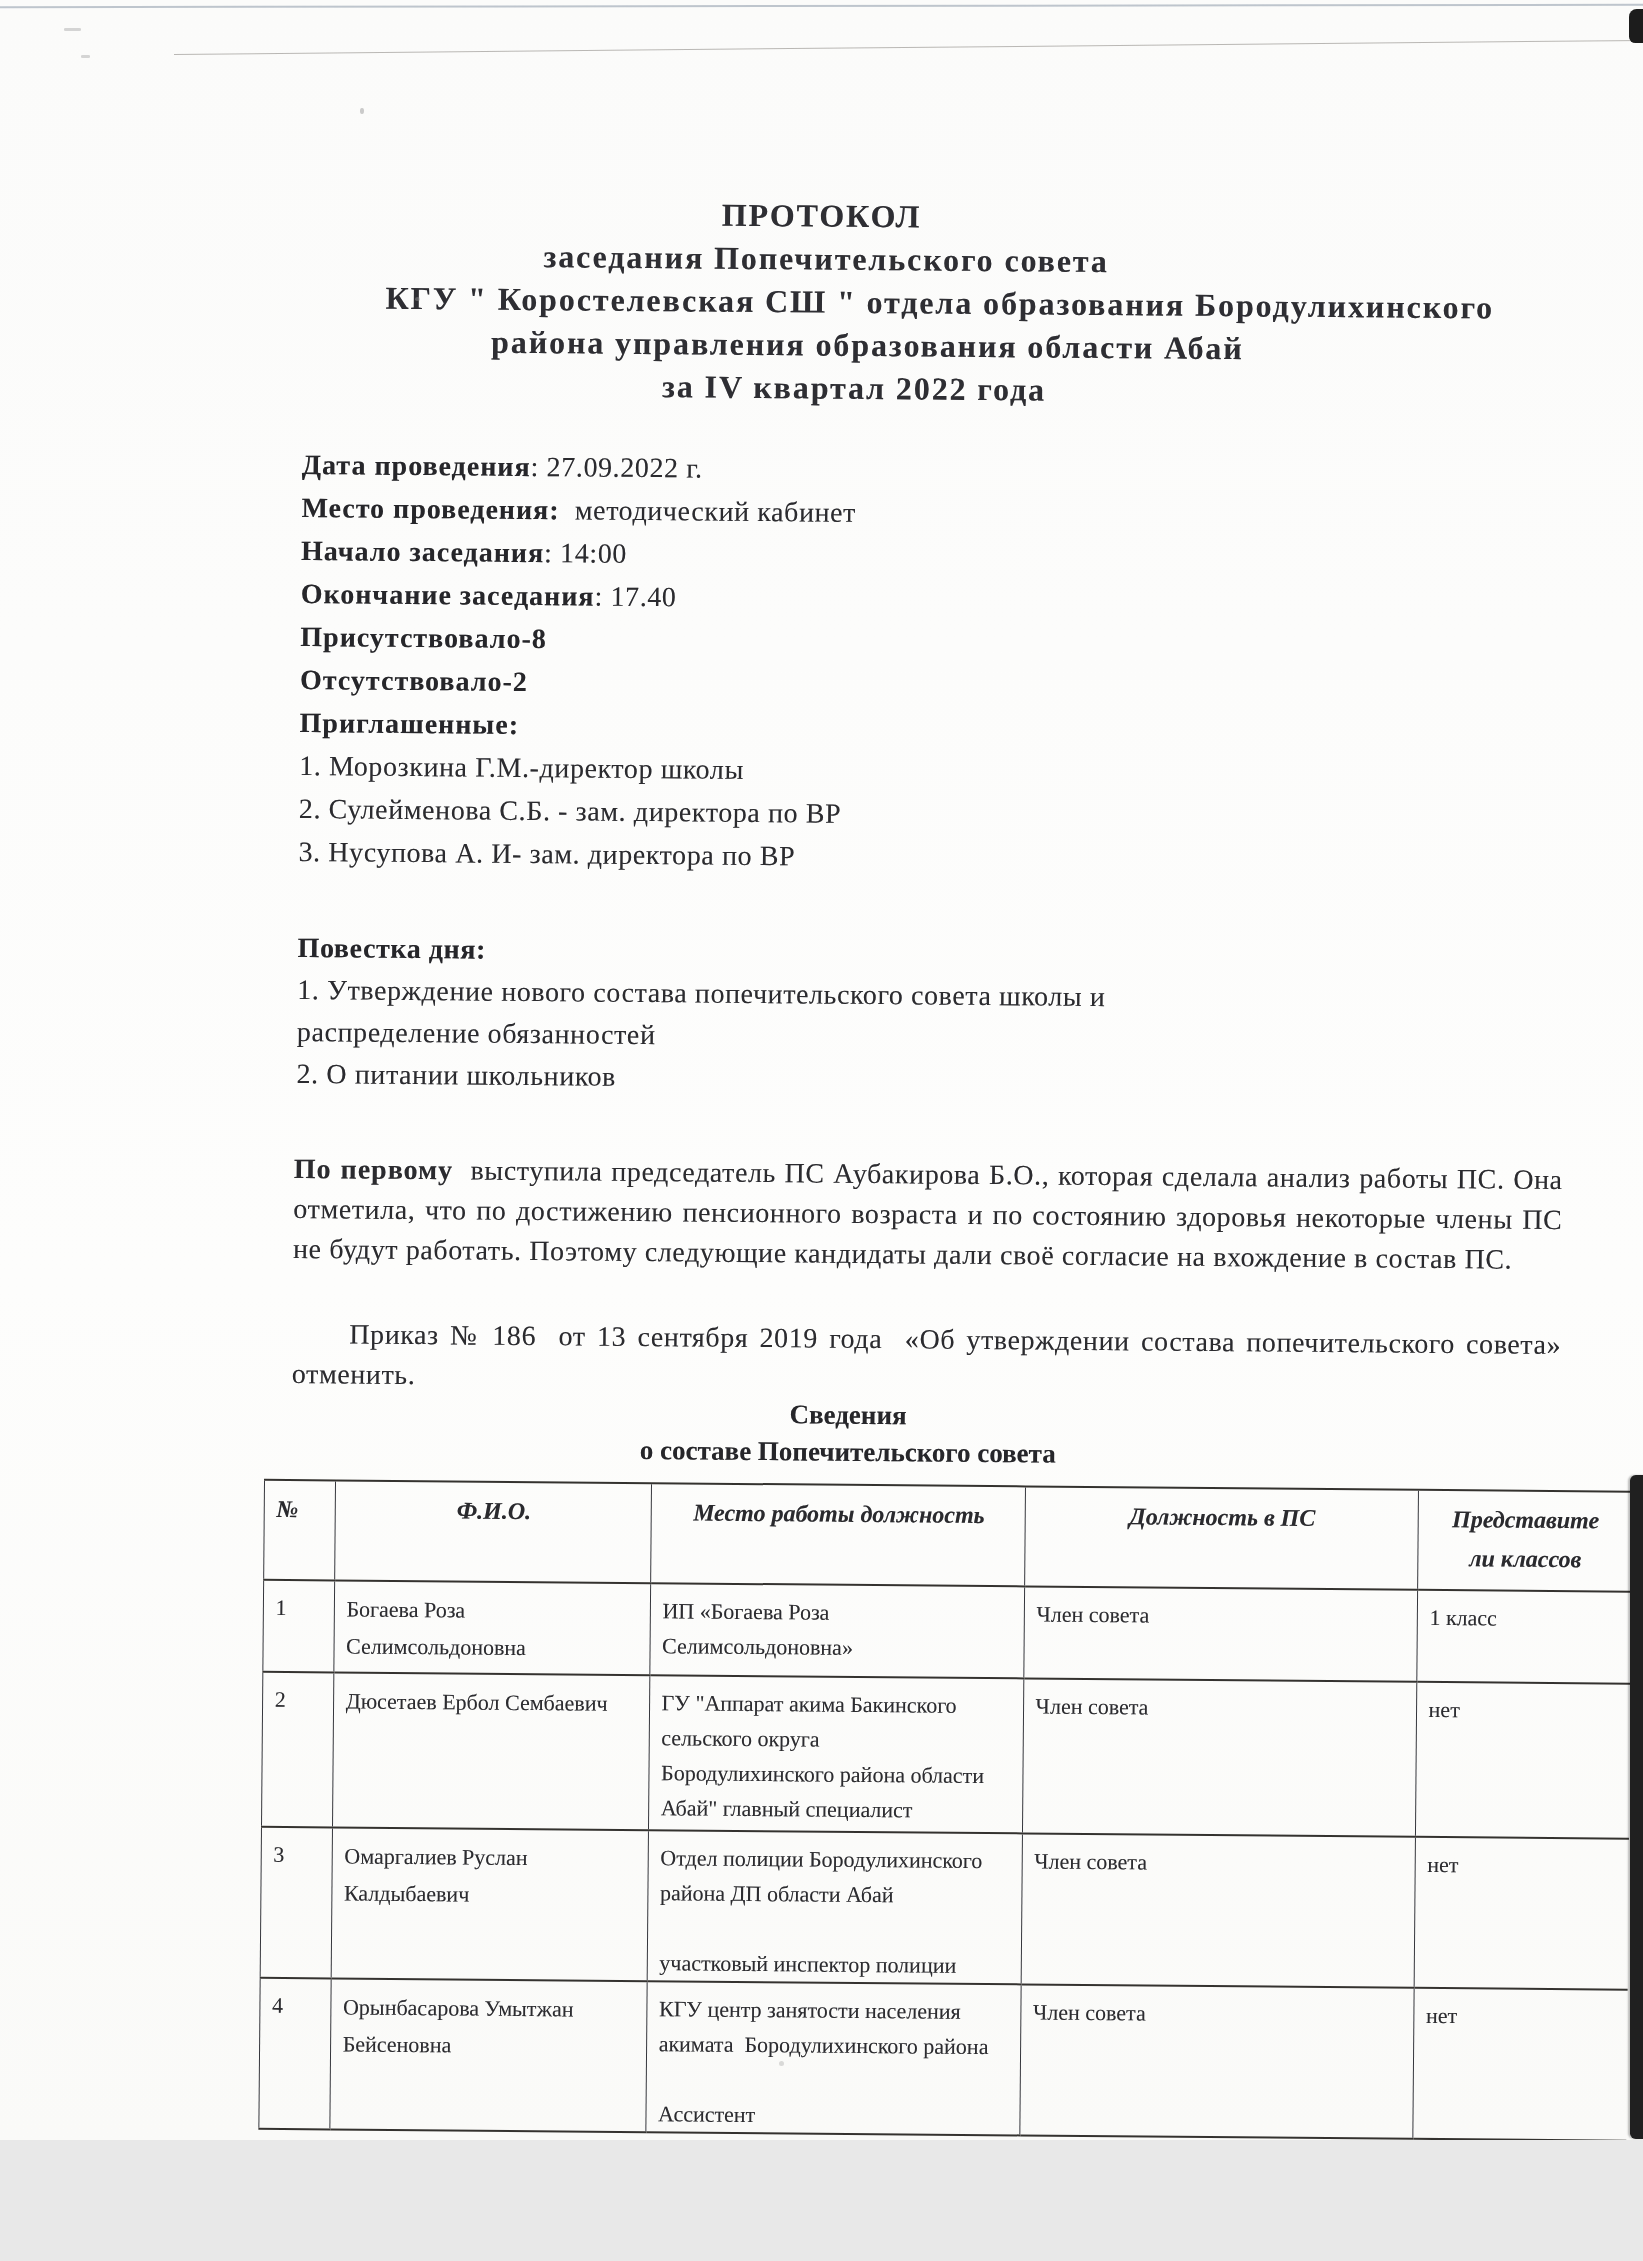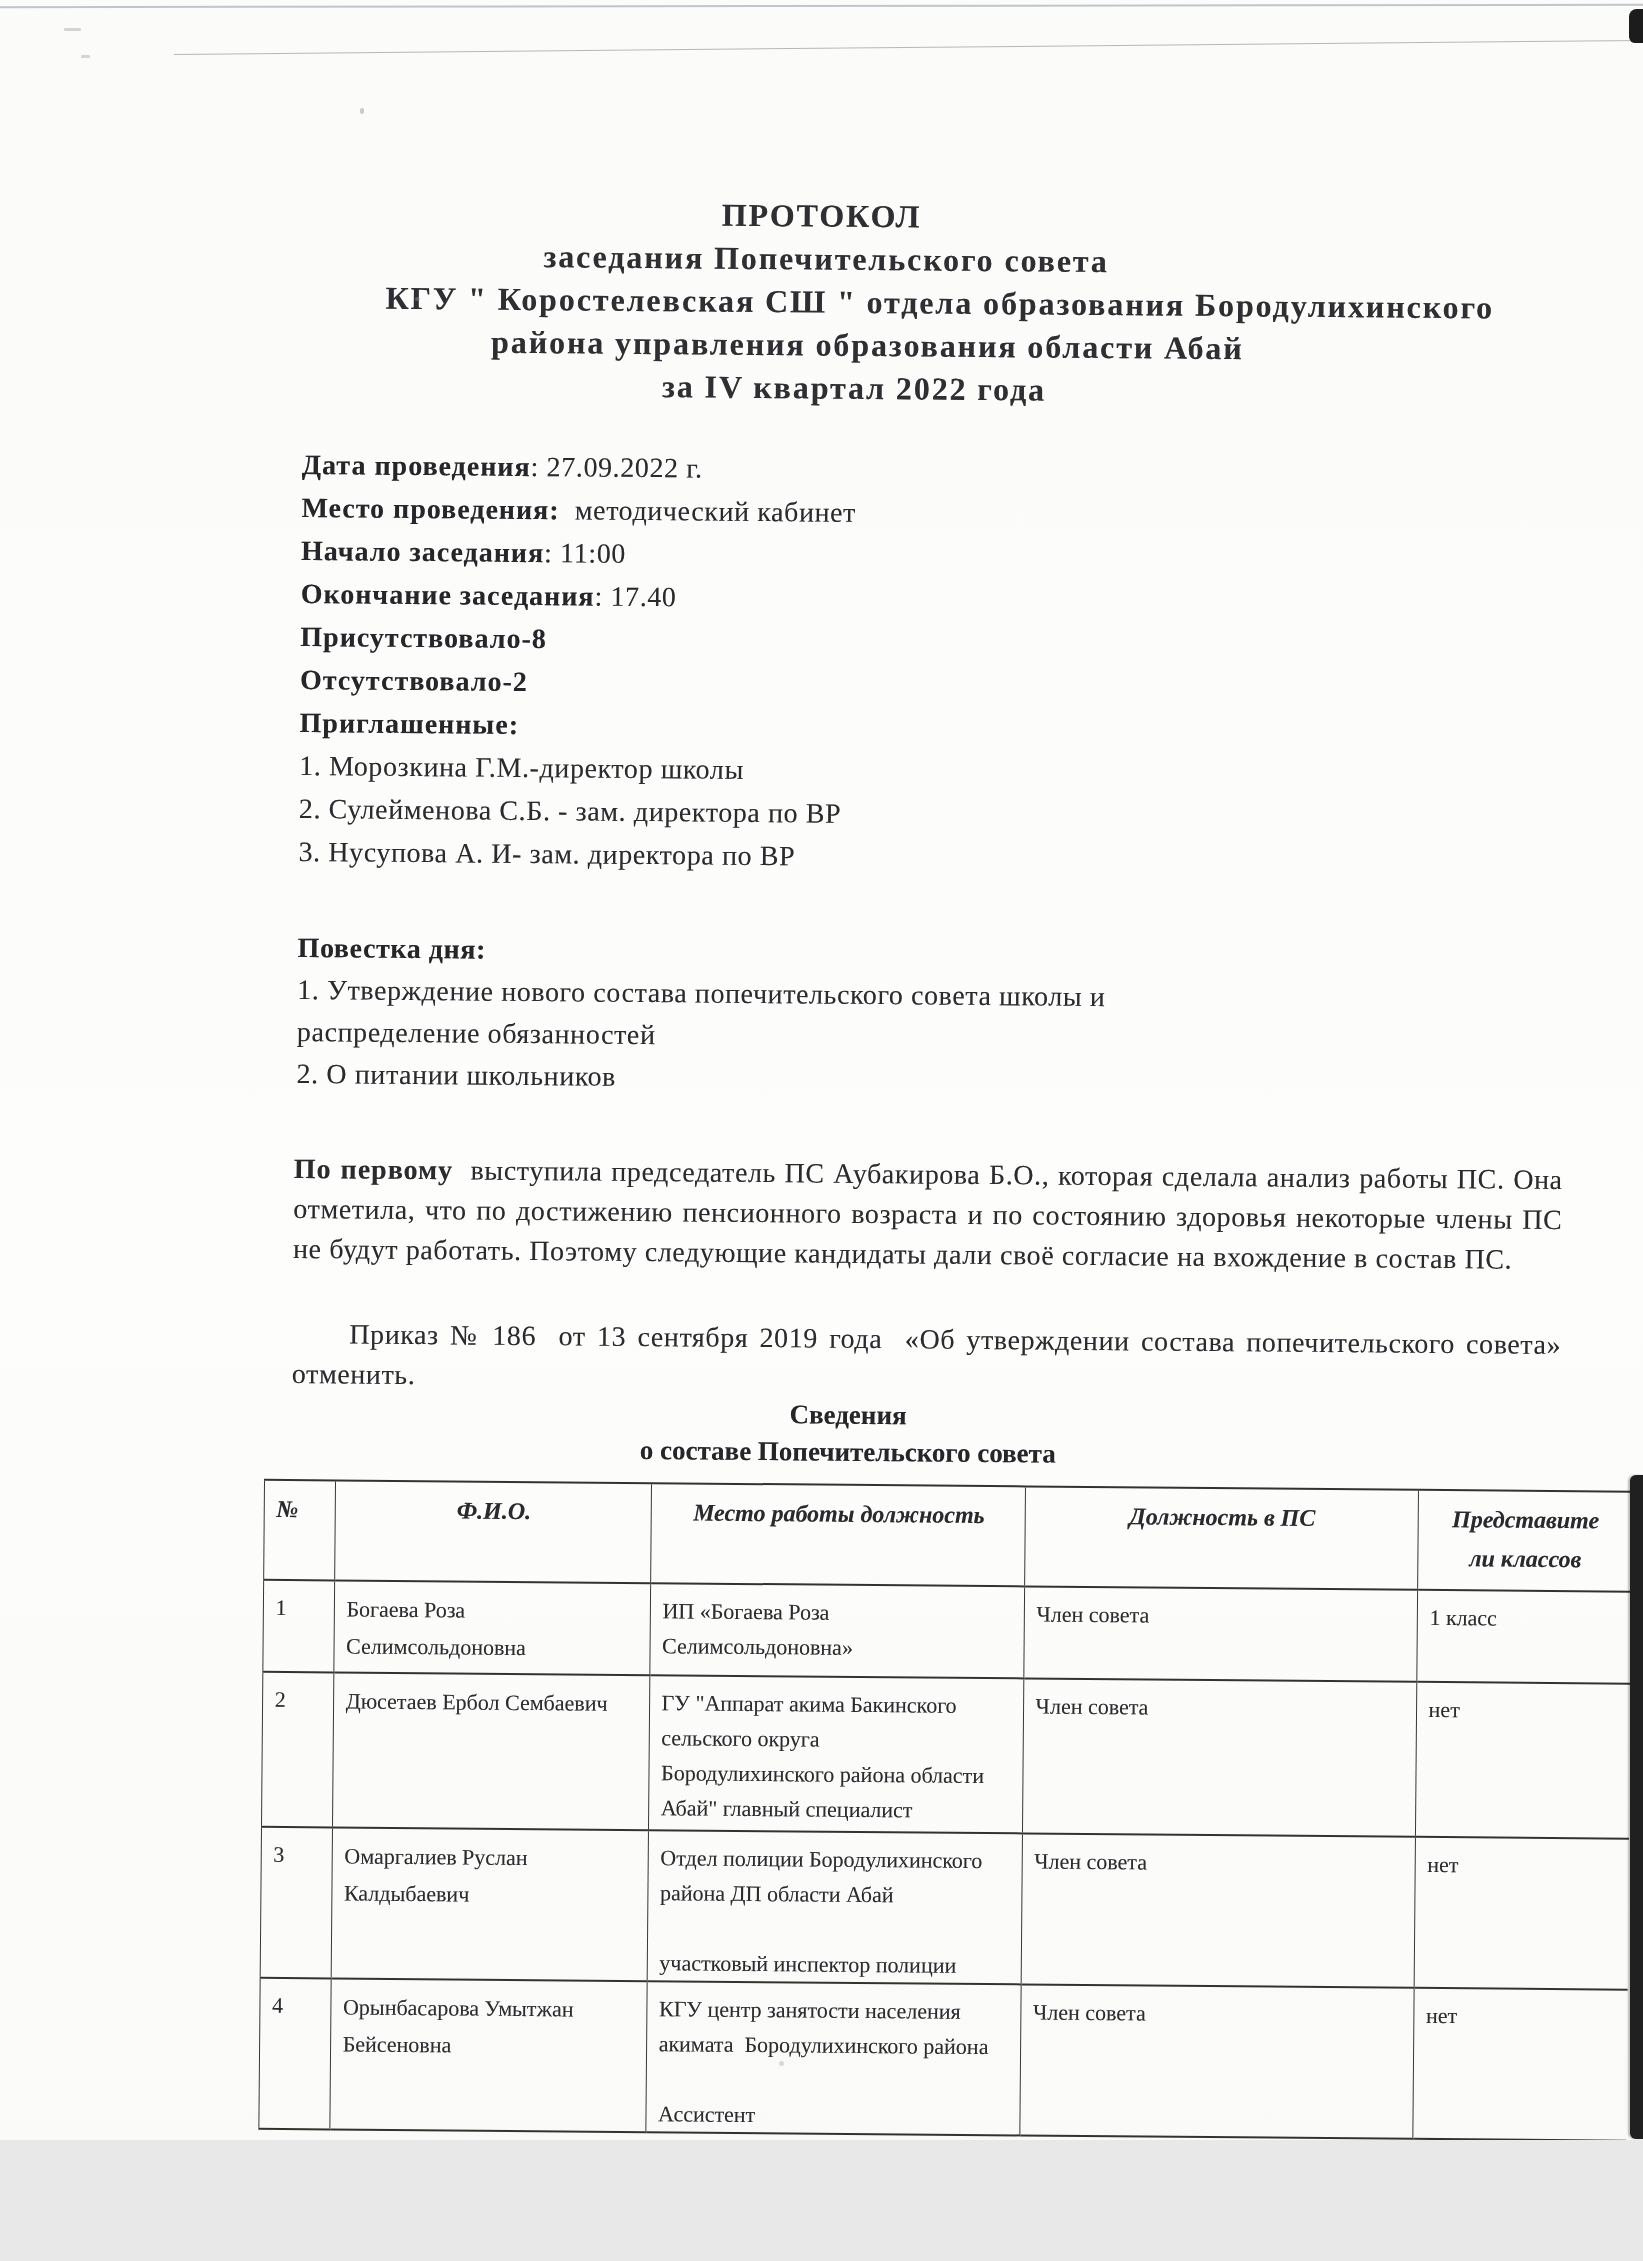--- a/index.html
+++ b/index.html
@@ -109,21 +109,21 @@
       <div class="tl t1">ПРОТОКОЛ</div>
       <div class="tl t2">заседания Попечительского совета</div>
       <div class="tl t3">КГУ " Коростелевская СШ " отдела образования Бородулихинского</div>
       <div class="tl t4">района управления образования области Абай</div>
       <div class="tl t5">за IV квартал 2022 года</div>
     </div>
 
     <div class="meta-block">
       <div><b>Дата проведения</b><span>: 27.09.2022 г.</span></div>
       <div><b>Место проведения:</b><span>&nbsp; методический кабинет</span></div>
-      <div><b>Начало заседания</b><span>: 11:00</span></div>
+      <div><b>Начало заседания</b><span>: 14:00</span></div>
       <div><b>Окончание заседания</b><span>: 17.40</span></div>
       <div><b>Присутствовало-8</b><span></span></div>
       <div><b>Отсутствовало-2</b><span></span></div>
       <div><b>Приглашенные:</b><span></span></div>
       <div>1. Морозкина Г.М.-директор школы</div>
       <div>2. Сулейменова С.Б. - зам. директора по ВР</div>
       <div>3. Нусупова А. И- зам. директора по ВР</div>
     </div>
 
     <div class="agenda-block">

